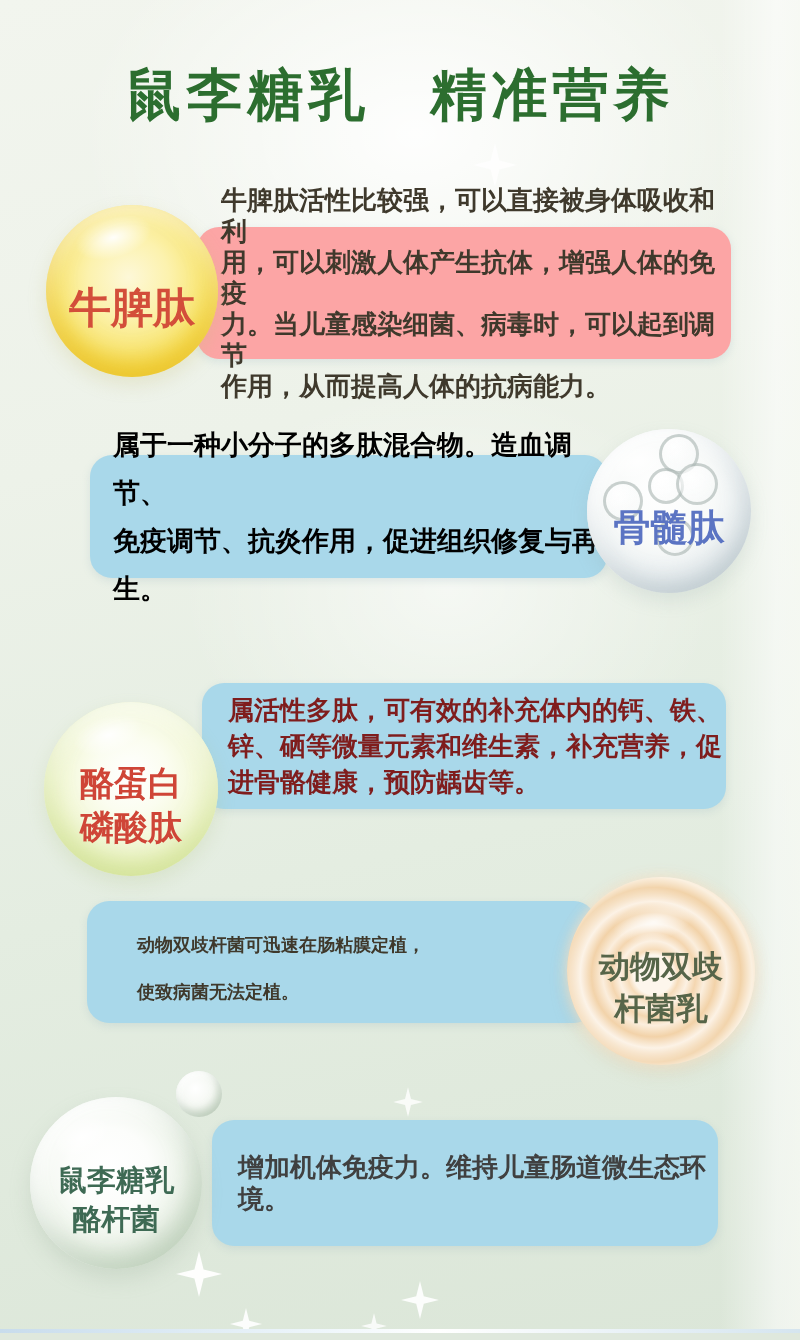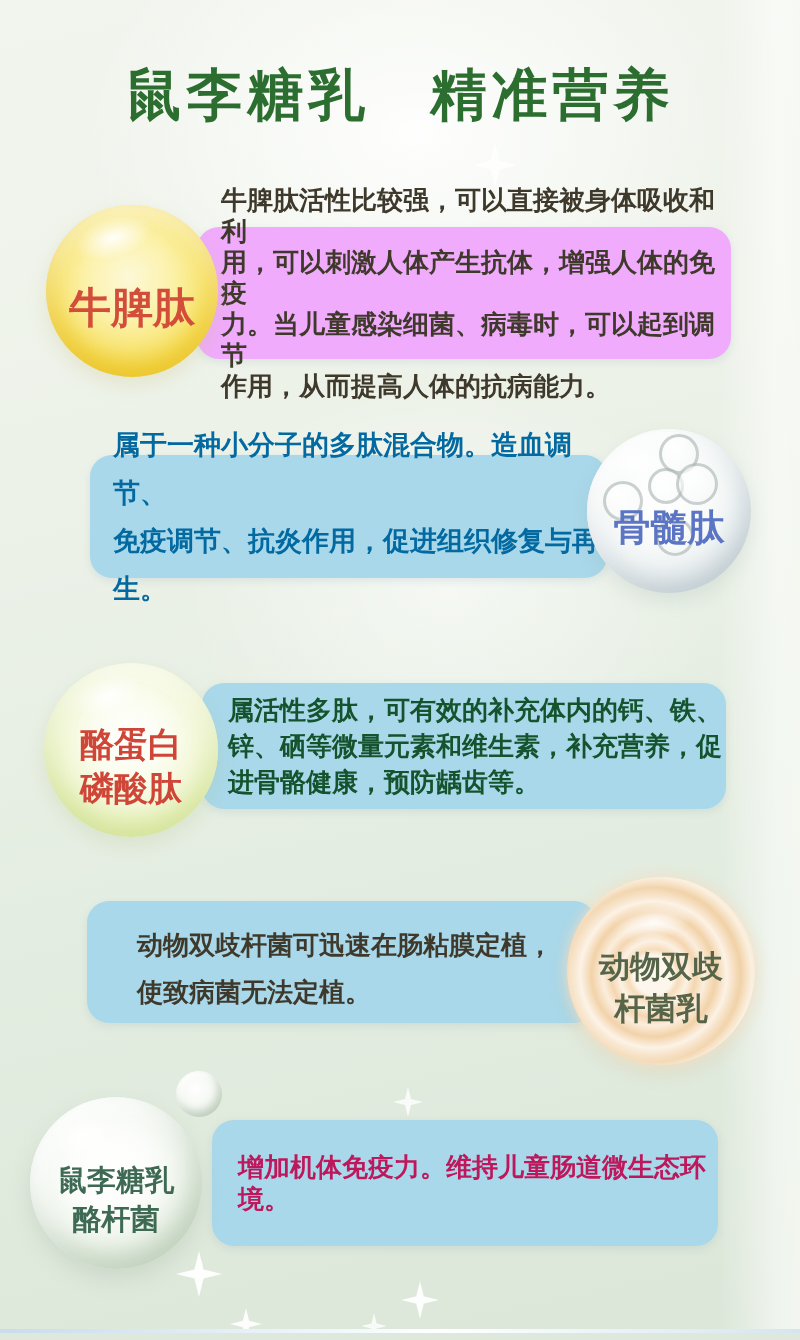--- a/index.html
+++ b/index.html
@@ -31,21 +31,21 @@
     margin:0;font-weight:700;font-size:26px;white-space:pre-line;
     text-align:left;
   }
   .t1{left:197px;top:227px;width:510px;height:132px;padding-left:24px;}
   .t1 p{line-height:31px;font-size:26px;}
   .t2{left:90px;top:455px;width:494px;height:123px;padding-left:23px;}
   .t2 p{line-height:48px;font-size:27px;}
   .t3{left:202px;top:683px;width:498px;height:126px;padding-left:26px;}
   .t3 p{line-height:36px;font-size:26px;}
   .t4{left:87px;top:901px;width:459px;height:122px;padding-left:50px;}
-  .t4 p{line-height:47px;font-size:26px;margin-top:13px;}
+  .t4 p{line-height:47px;font-size:18px;margin-top:13px;}
   .t5{left:212px;top:1120px;width:480px;height:126px;padding-left:26px;}
   .t5 p{line-height:32px;font-size:26px;}
 
   
   .bubble{
     position:absolute;border-radius:50%;z-index:3;
     display:flex;align-items:center;justify-content:center;text-align:center;
   }
   .bubble .lbl{font-weight:700;white-space:pre-line;position:relative;z-index:5;margin-top:34px;}
   .bubble::before{content:"";position:absolute;border-radius:50%;}
@@ -59,21 +59,21 @@
 
   .b2{left:587px;top:429px;width:164px;height:164px;
     background:radial-gradient(circle at 45% 38%,#ffffff 0%,#f8faf9 40%,#eaeff1 64%,#d7dfe2 84%,#c8d2d6 100%);
     box-shadow:inset -6px -12px 22px rgba(140,160,170,0.35), inset 8px 10px 18px rgba(255,255,255,0.95), 0 8px 18px rgba(140,160,160,0.18);justify-content:center;}
   .b2::before{left:14%;top:10%;width:34%;height:20%;transform:rotate(-20deg);
     background:radial-gradient(ellipse,rgba(255,255,255,0.9),rgba(255,255,255,0) 70%);}
   .b2 .lbl{font-size:37px;}
   .ring{position:absolute;border-radius:50%;border:3px solid rgba(140,155,150,0.45);
     background:radial-gradient(circle at 35% 30%,rgba(255,255,255,0.85),rgba(225,232,232,0.15));z-index:4;}
 
-  .b3{left:44px;top:663px;width:174px;height:174px;
+  .b3{left:44px;top:702px;width:174px;height:174px;
     background:radial-gradient(circle at 50% 42%,#ffffff 0%,#fbfdf0 28%,#f3f8d8 52%,#e9f3bd 74%,#ddeca2 88%,#d1e58c 100%);
     box-shadow:inset 0 -12px 26px rgba(188,210,110,0.5), inset 0 10px 20px rgba(255,255,255,0.85), 0 8px 18px rgba(170,190,120,0.2);}
   .b3::before{left:16%;top:8%;width:42%;height:22%;transform:rotate(-16deg);
     background:radial-gradient(ellipse,rgba(255,255,255,0.95),rgba(255,255,255,0) 70%);}
   .b3 .lbl{font-size:34px;line-height:1.28;}
 
   .b4{left:567px;top:877px;width:188px;height:188px;
     background:radial-gradient(circle at 46% 52%,
       #fdf6ec 0%,#fdf6ec 14%,#f6dcba 18%,#fcf1e3 24%,#f4d6b0 30%,#fbeedd 36%,
       #f2d2a8 44%,#fcf2e5 52%,#f0cd9e 62%,#faebd5 70%,#edc795 80%,#f9e9d2 88%,
@@ -108,64 +108,64 @@
 
 <div class="star" style="left:473px;top:143px;width:44px;height:44px;opacity:.75;filter:blur(2px);"></div>
 <div class="star" style="left:393px;top:1087px;width:30px;height:30px;opacity:.8;filter:blur(1px);"></div>
 <div class="star" style="left:176px;top:1251px;width:46px;height:46px;opacity:.95;filter:blur(.5px);"></div>
 <div class="star" style="left:401px;top:1281px;width:38px;height:38px;opacity:.9;filter:blur(.5px);"></div>
 <div class="star" style="left:230px;top:1308px;width:32px;height:32px;opacity:.9;filter:blur(.5px);"></div>
 <div class="star" style="left:361px;top:1313px;width:26px;height:26px;opacity:.8;filter:blur(1px);"></div>
 
 <h1 class="title" style="color: rgb(44, 110, 47);">鼠李糖乳　精准营养</h1>
 
-<div class="textbox t1" style="background-color: #f0abfc;">
+<div class="textbox t1" style="background-color: #fca5a5;">
   <p style="color: rgb(63, 57, 44);">牛脾肽活性比较强，可以直接被身体吸收和利
 用，可以刺激人体产生抗体，增强人体的免疫
 力。当儿童感染细菌、病毒时，可以起到调节
 作用，从而提高人体的抗病能力。</p>
 </div>
 <div class="bubble b1">
   <span class="lbl" style="color: rgb(211, 78, 58);">牛脾肽</span>
 </div>
 
 <div class="textbox t2" style="background-color: rgb(169, 216, 234);">
-  <p style="color: #0369a1;">属于一种小分子的多肽混合物。造血调节、
+  <p style="color: #000000;">属于一种小分子的多肽混合物。造血调节、
 免疫调节、抗炎作用，促进组织修复与再生。</p>
 </div>
 <div class="bubble b2">
   <span class="ring" style="left:44%;top:3%;width:34px;height:34px;"></span>
   <span class="ring" style="left:10%;top:32%;width:34px;height:34px;"></span>
   <span class="ring" style="left:37%;top:24%;width:30px;height:30px;"></span>
   <span class="ring" style="left:54%;top:21%;width:36px;height:36px;"></span>
   <span class="ring" style="left:42%;top:54%;width:32px;height:32px;"></span>
   <span class="lbl" style="color: rgb(91, 116, 195);">骨髓肽</span>
 </div>
 
 <div class="textbox t3" style="background-color: rgb(169, 216, 234);">
-  <p style="color: #14532d;">属活性多肽，可有效的补充体内的钙、铁、
+  <p style="color: #7f1d1d;">属活性多肽，可有效的补充体内的钙、铁、
 锌、硒等微量元素和维生素，补充营养，促
 进骨骼健康，预防龋齿等。</p>
 </div>
 <div class="bubble b3">
   <span class="lbl" style="color: rgb(207, 69, 55);">酪蛋白
 磷酸肽</span>
 </div>
 
 <div class="textbox t4" style="background-color: rgb(169, 216, 234);">
   <p style="color: rgb(63, 57, 44);">动物双歧杆菌可迅速在肠粘膜定植，
 使致病菌无法定植。</p>
 </div>
 <div class="bubble b4">
   <span class="lbl" style="color: rgb(86, 101, 73);">动物双歧
 杆菌乳</span>
 </div>
 
 <div class="textbox t5" style="background-color: rgb(169, 216, 234);">
-  <p style="color: #be185d;">增加机体免疫力。维持儿童肠道微生态环境。</p>
+  <p style="color: #404040;">增加机体免疫力。维持儿童肠道微生态环境。</p>
 </div>
 <div class="bubble b5">
   <span class="lbl" style="color: rgb(62, 106, 84);">鼠李糖乳
 酪杆菌</span>
 </div>
 <div class="small-bubble"></div>
 
 <div class="bottom-line"></div>
 <div class="bottom-strip"></div>
 

